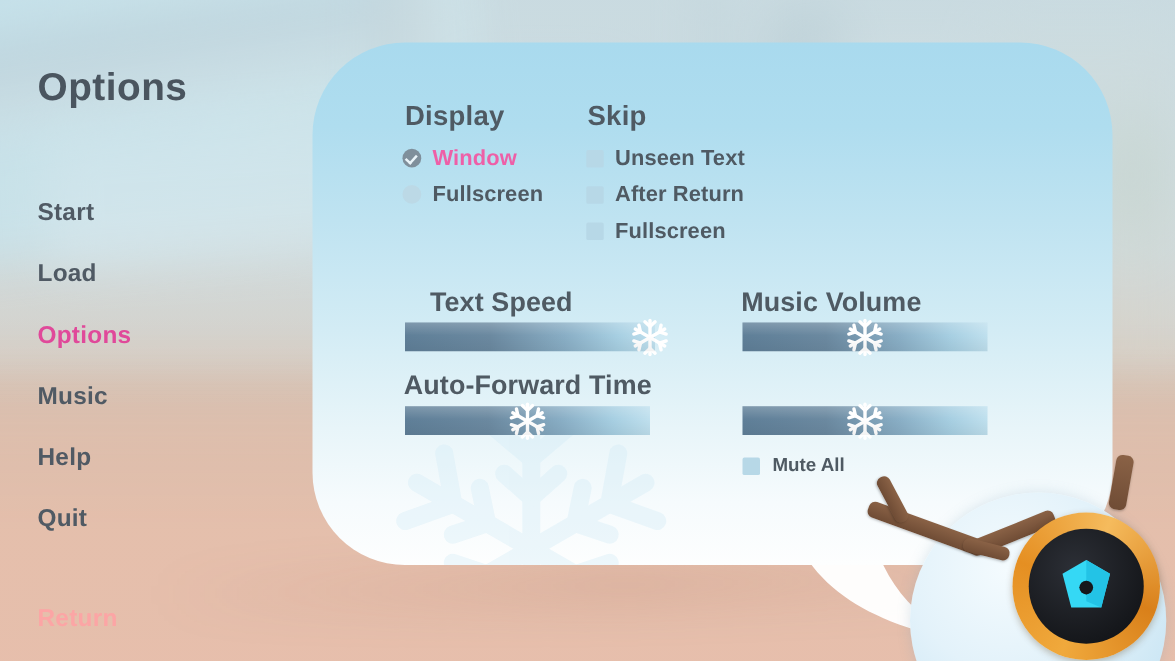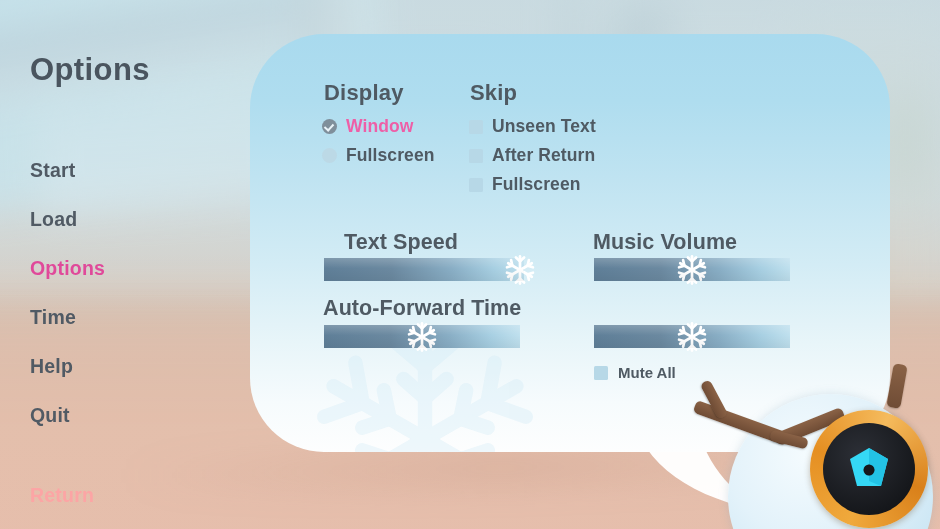--- a/index.html
+++ b/index.html
@@ -338,21 +338,21 @@
     <div class="bg-blob b-streak"></div>
     <div class="bg-veil"></div>
   </div>
 
   <div class="nav-title">Options</div>
 
   <div class="nav-list">
     <div class="nav-item">Start</div>
     <div class="nav-item">Load</div>
     <div class="nav-item selected">Options</div>
-    <div class="nav-item">Time</div>
+    <div class="nav-item">Music</div>
     <div class="nav-item">Help</div>
     <div class="nav-item">Quit</div>
   </div>
 
   <div class="nav-return">Return</div>
 
   <svg class="bubble-tail" viewBox="0 0 190 130">
     <path d="M0,10 C10,70 60,108 150,122 C100,104 72,68 64,8 Z" fill="#ffffff" opacity="0.97"></path>
   </svg>
 

